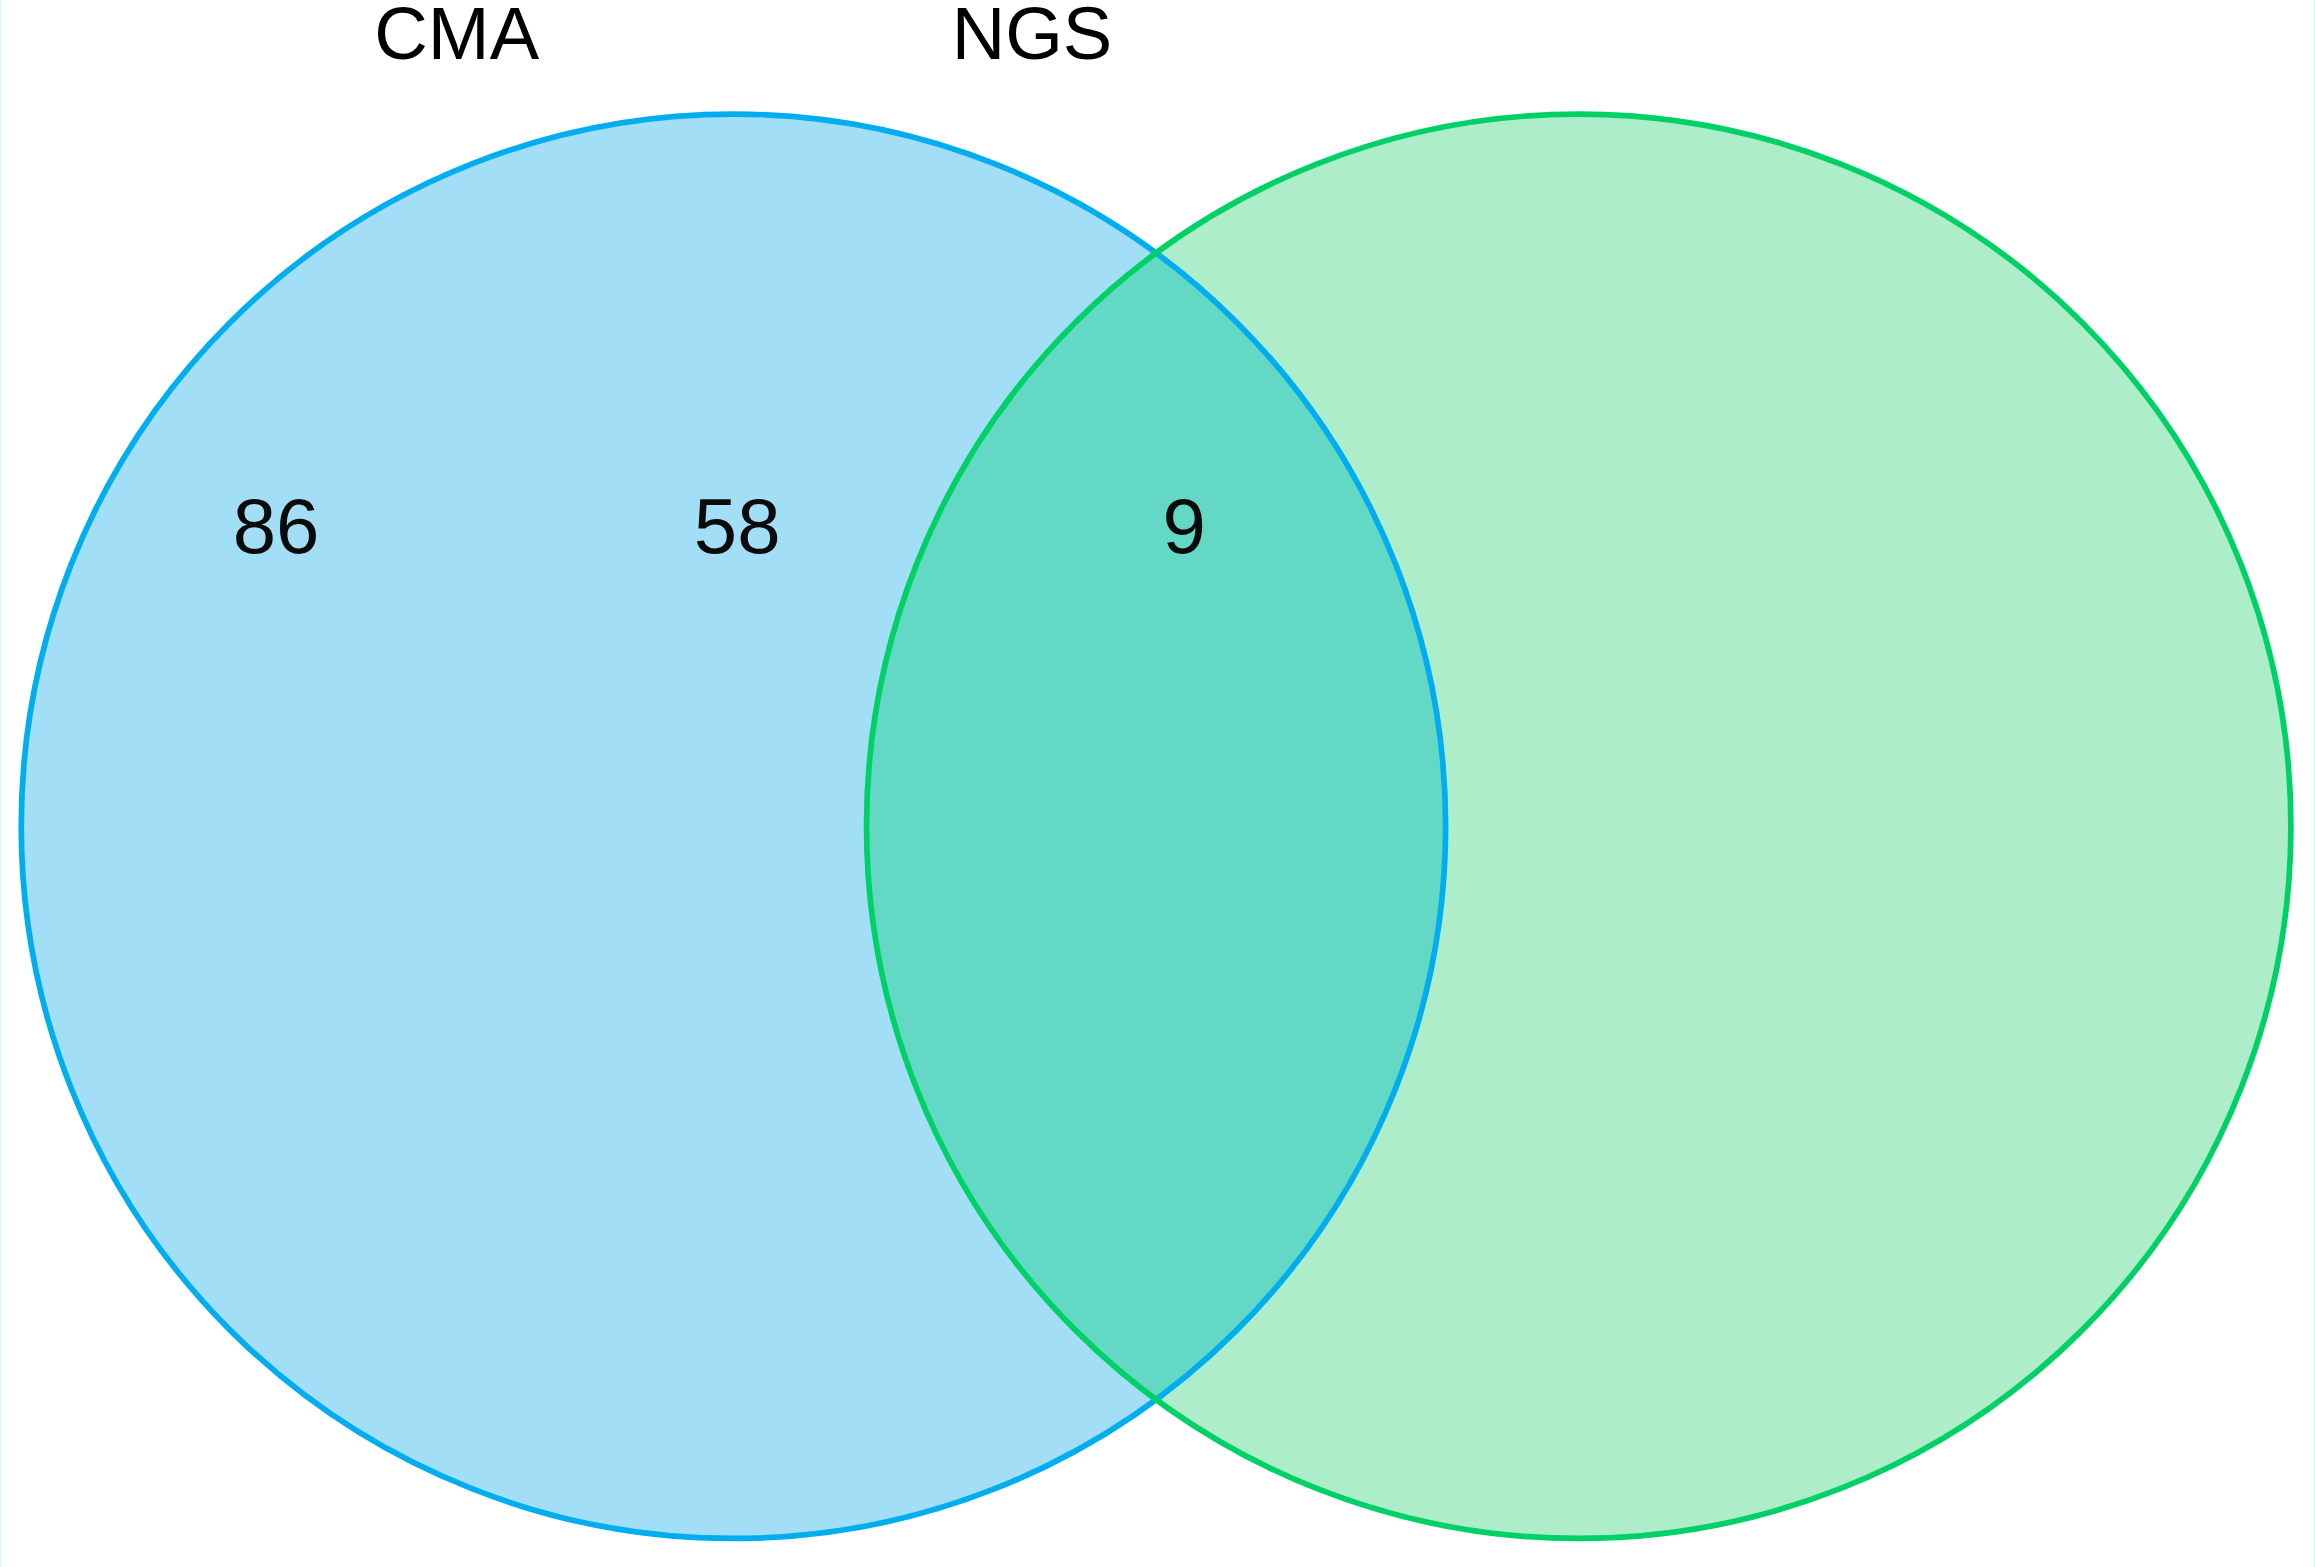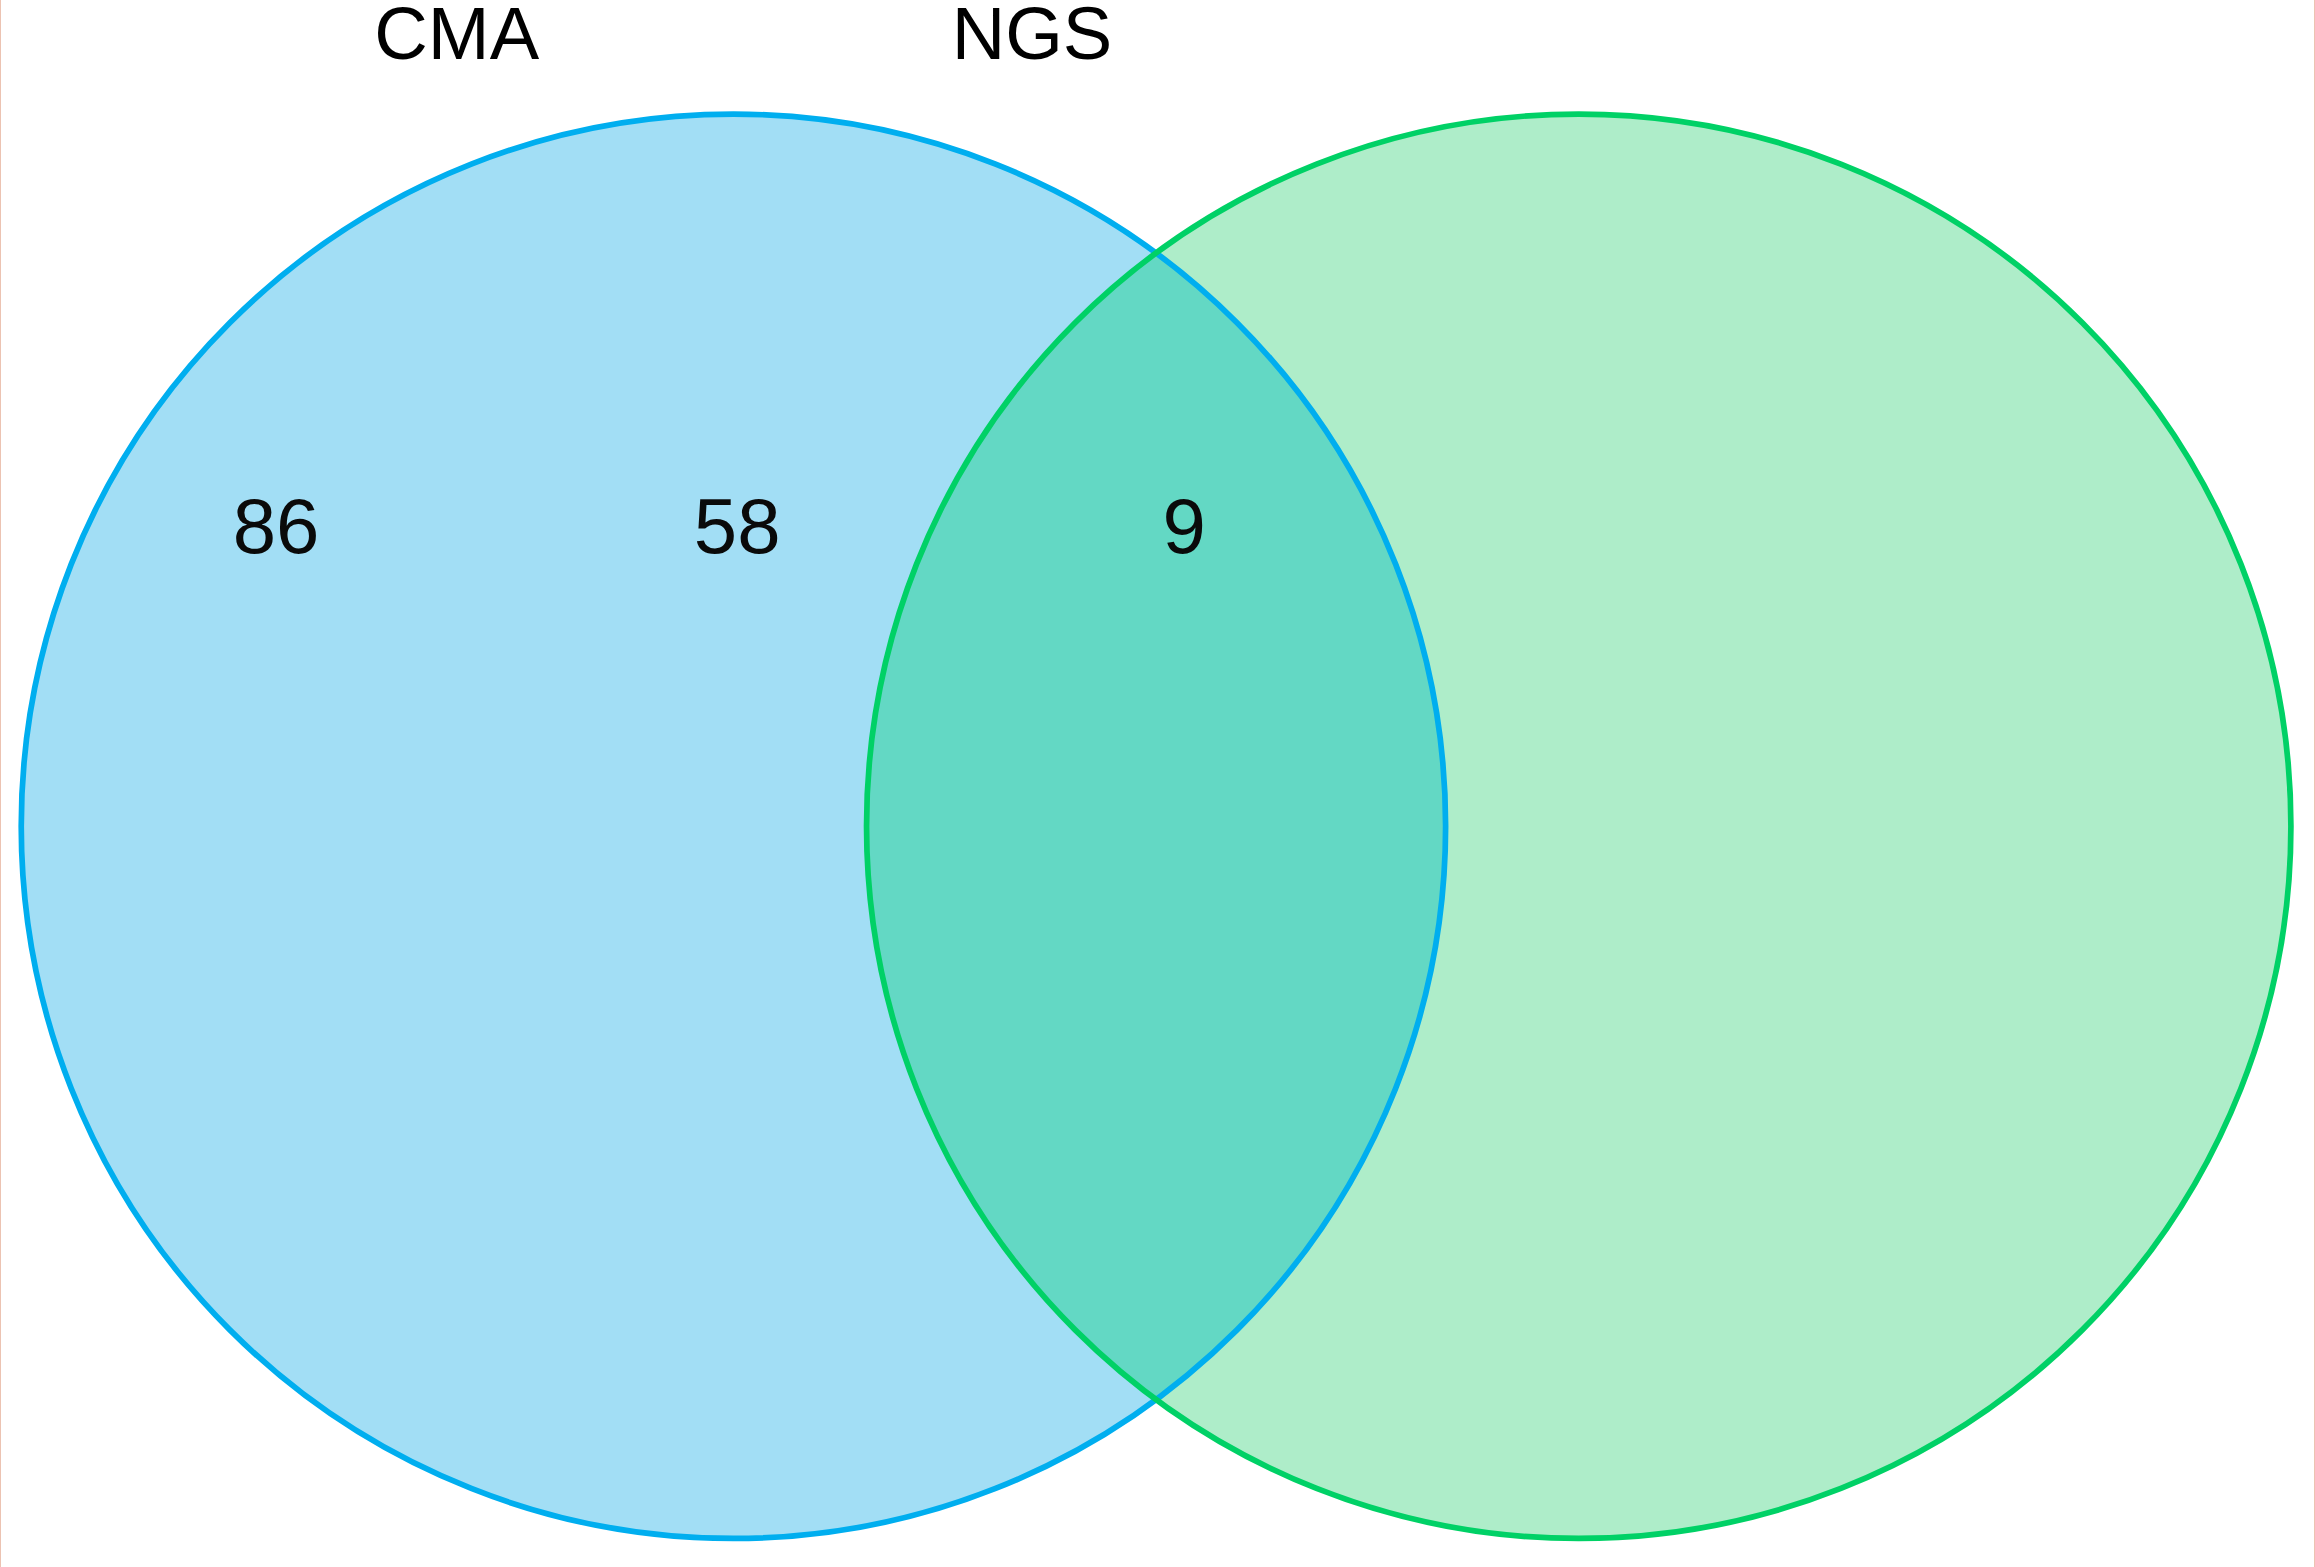--- a/index.html
+++ b/index.html
@@ -41,21 +41,21 @@
     font-size: 82px;
     font-weight: 400;
     fill: #0a0a0a;
     text-anchor: middle;
     dominant-baseline: middle;
   }
 </style>
 </head>
 <body style="background: rgb(255, 255, 255);">
 
-<div id="venn-root" style="background: #c2410c;">
+<div id="venn-root" style="background: #5eead4;">
   <svg id="venn-svg" viewBox="0 0 2434 1648" xmlns="http://www.w3.org/2000/svg">
 
     <defs>
       <clipPath id="clip-left-circle">
         <circle id="clip-left-c" cx="771" cy="869" r="749"></circle>
       </clipPath>
       <clipPath id="clip-right-circle">
         <circle id="clip-right-c" cx="1660" cy="869" r="749"></circle>
       </clipPath>
     </defs>

